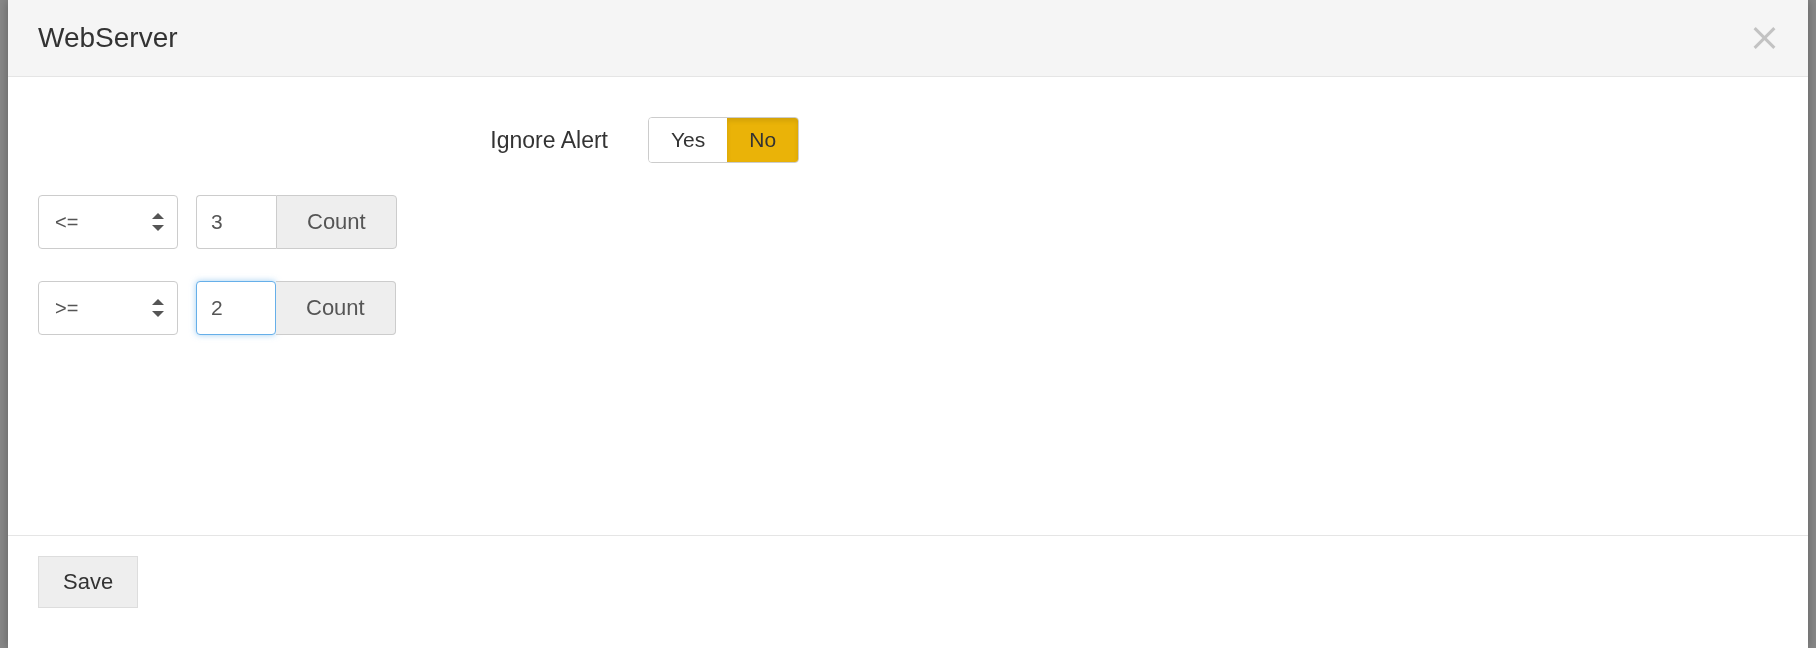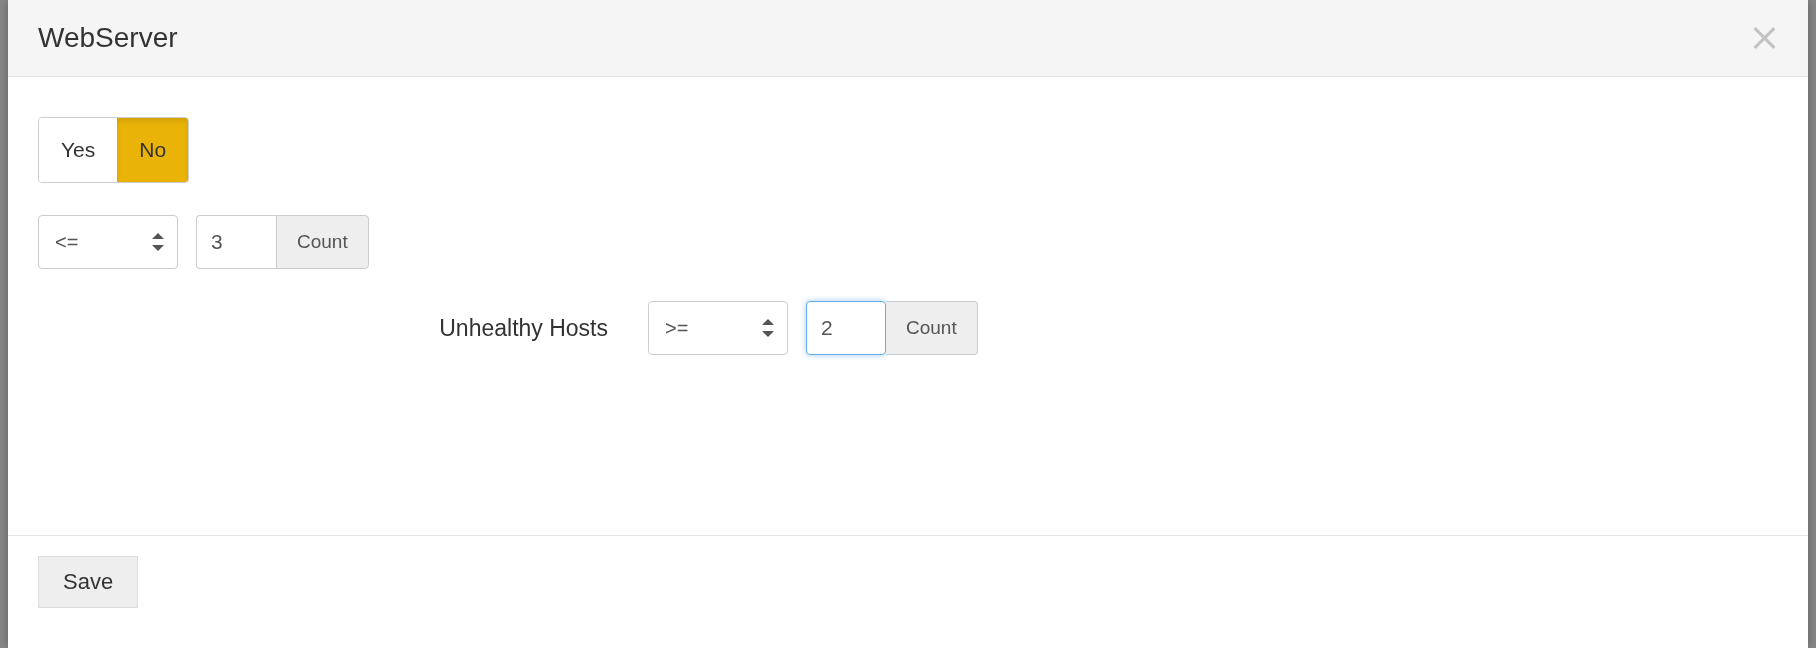--- a/index.html
+++ b/index.html
@@ -76,21 +76,21 @@
       display: flex;
       align-items: center;
     }
 
     
     .btn-group {
       display: flex;
       border: 1px solid #ccc;
       border-radius: 4px;
       overflow: hidden;
-      height: 66px;
+      height: 46px;
     }
     .btn-group .opt {
       padding: 0 22px;
       font-size: 21px;
       color: #333;
       background: #fff;
       border: none;
       cursor: pointer;
     }
     .btn-group .opt.active {
@@ -162,25 +162,25 @@
     }
     .input-group input.focused {
       border: 1px solid #66afe9;
       box-shadow: 0 0 6px rgba(102,175,233,.6);
       border-radius: 4px;
       border-right: 1px solid #66afe9;
     }
     .input-group .addon {
       display: flex;
       align-items: center;
-      padding: 0 20px;
+      padding: 0 30px;
       background: #eee;
       border: 1px solid #ccc;
       border-radius: 0 4px 4px 0;
-      font-size: 19px;
+      font-size: 22px;
       color: #555;
     }
     .input-group input.focused + .addon {
       border-left: none;
     }
 
     .modal-footer {
       border-top: 1px solid #e5e5e5;
       padding: 20px 30px 40px 30px;
     }
@@ -200,20 +200,21 @@
 <div class="modal">
 
   <div class="modal-header">
     <div class="modal-title">WebServer</div>
     <div class="close-icon"></div>
   </div>
 
   <div class="modal-body">
 
     <div class="form-row">
+      <div class="form-label">Ignore Alert</div>
       <div class="form-controls">
         <div class="btn-group">
           <button class="opt">Yes</button>
           <button class="opt active">No</button>
         </div>
       </div>
     </div>
 
     <div class="form-row">
       <div class="form-controls">
@@ -224,21 +225,20 @@
           <span class="select-caret"></span>
         </div>
         <div class="input-group">
           <input type="text" value="3" style="">
           <span class="addon">Count</span>
         </div>
       </div>
     </div>
 
     <div class="form-row">
-      <div class="form-label">Unhealthy Hosts</div>
       <div class="form-controls">
         <div class="select-wrap">
           <select>
             <option>&gt;=</option>
           </select>
           <span class="select-caret"></span>
         </div>
         <div class="input-group">
           <input type="text" class="focused" value="2" style="">
           <span class="addon">Count</span>

